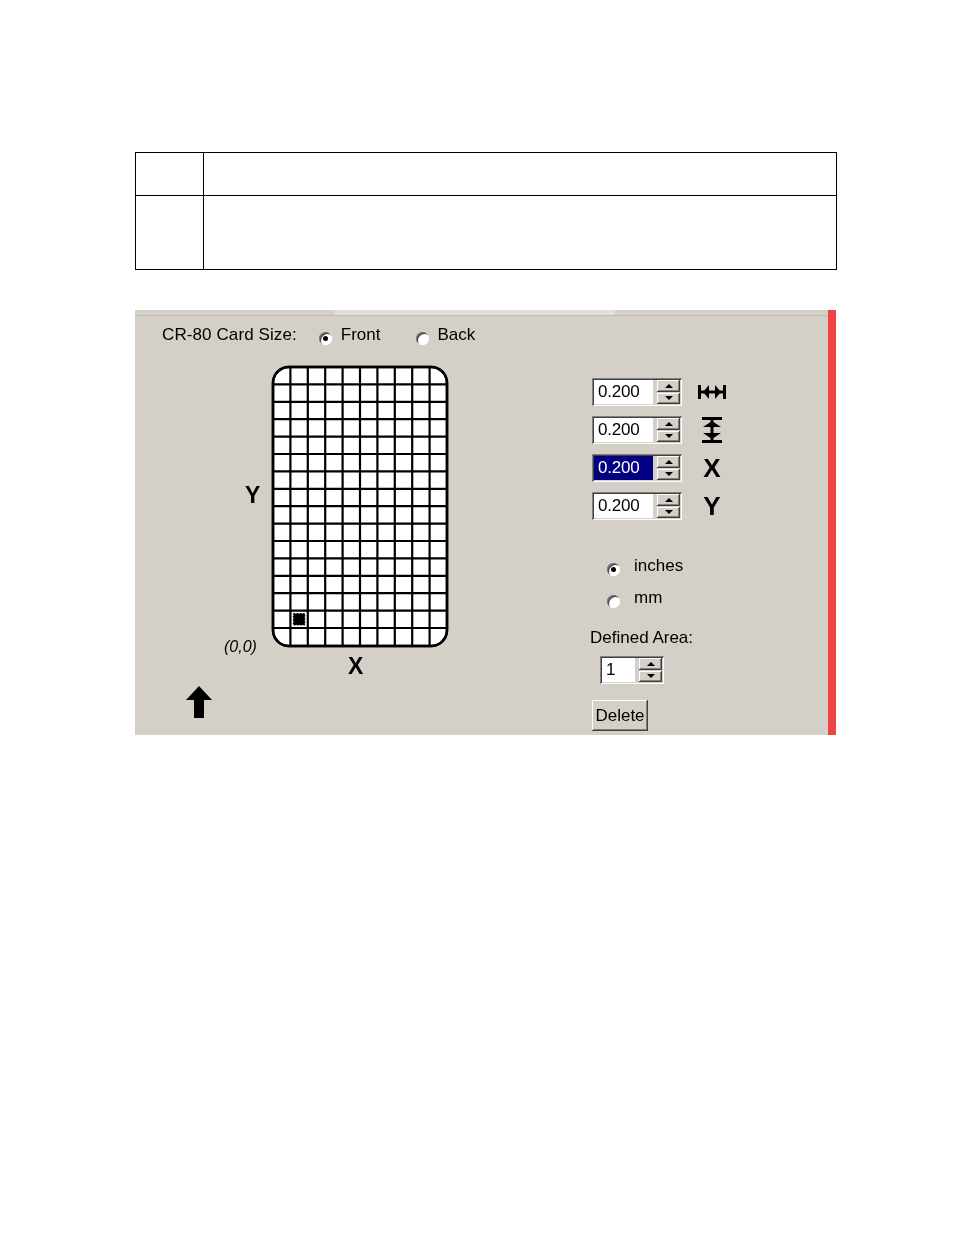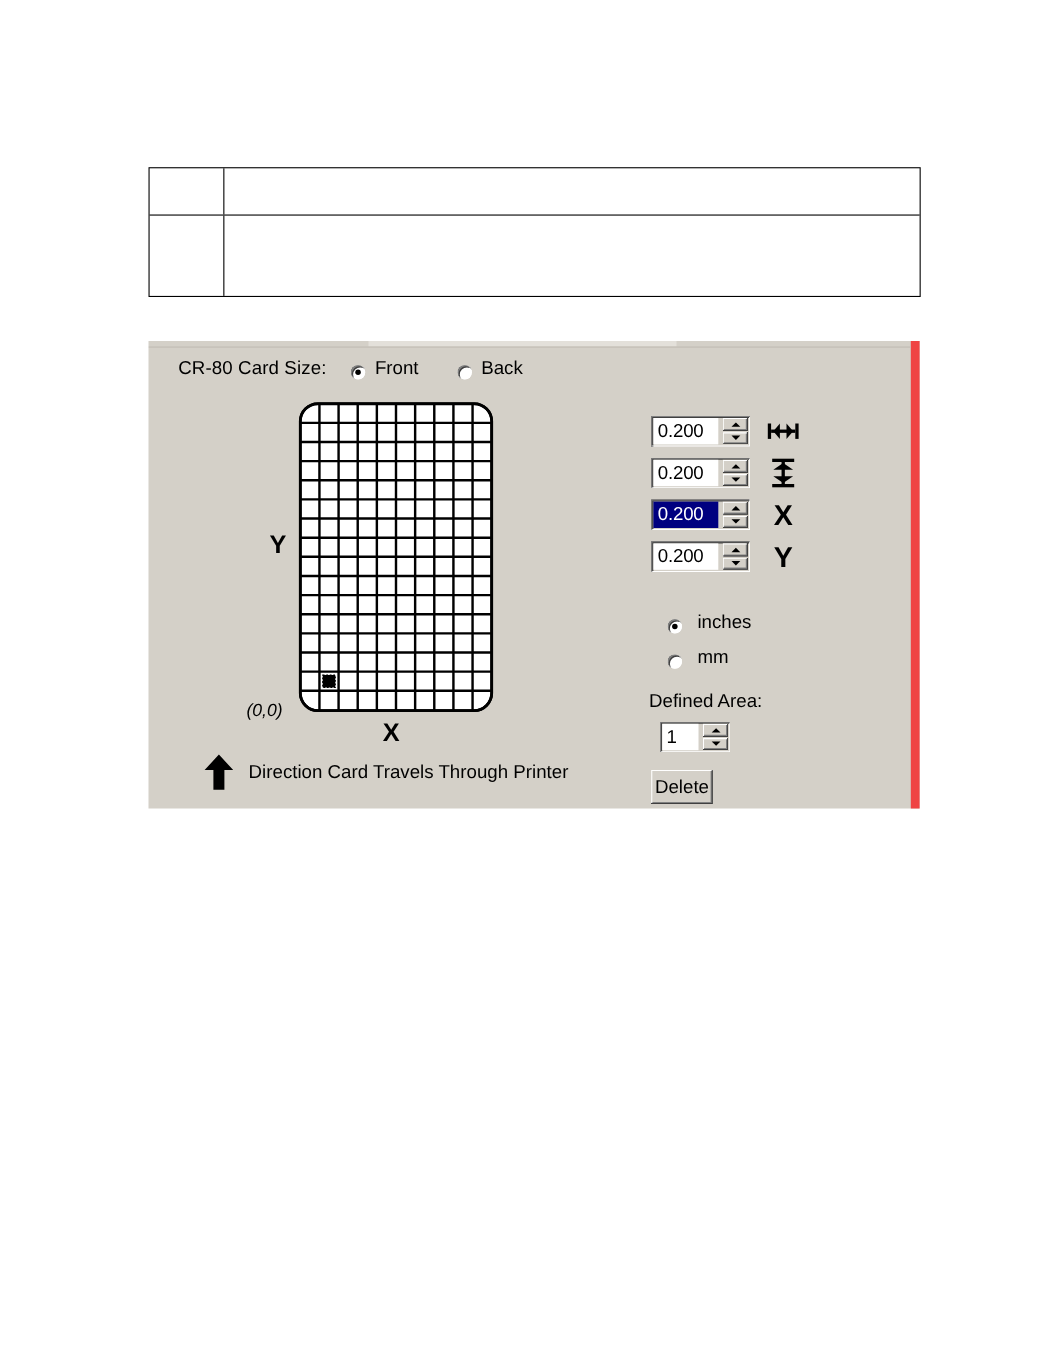--- a/index.html
+++ b/index.html
@@ -374,21 +374,20 @@
   </div>
 
   <div id="y-axis-label">Y</div>
   <div id="x-axis-label">X</div>
   <div id="origin-label">(0,0)</div>
 
   <div id="direction-row">
     <svg id="direction-arrow" width="28" height="34" viewBox="0 0 28 34" xmlns="http://www.w3.org/2000/svg">
       <path d="M14 1 L27 15 L19 15 L19 33 L9 33 L9 15 L1 15 Z" fill="#000000"></path>
     </svg>
-    <span id="direction-text">Direction Card Travels Through Printer</span>
   </div>
 
   <div id="spin-stack">
 
     <div class="spin-row">
       <div class="spin-box">
         <div class="spin-field">0.200</div>
         <div class="spin-btns">
           <div class="spin-btn">
               <span class="arr-up"></span>

